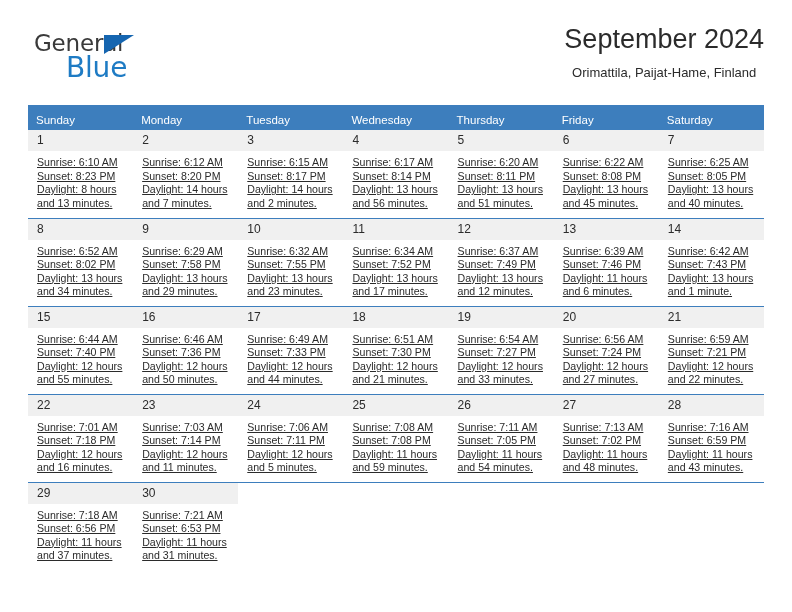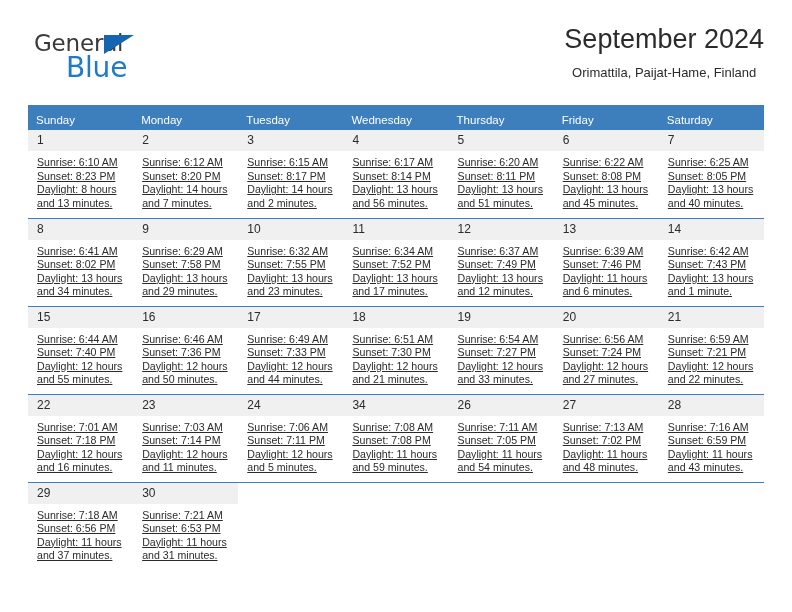--- a/index.html
+++ b/index.html
@@ -231,21 +231,21 @@
               <div>Sunrise: 6:25 AM</div>
               <div>Sunset: 8:05 PM</div>
               <div class="daylight-line">Daylight: 13 hours and 40 minutes.</div>
             </div>
           </td>
         </tr>
         <tr class="week">
           <td>
             <div class="daynum">8</div>
             <div class="cellbody">
-              <div>Sunrise: 6:41 AM</div>
+              <div>Sunrise: 6:52 AM</div>
               <div>Sunset: 8:02 PM</div>
               <div class="daylight-line">Daylight: 13 hours and 34 minutes.</div>
             </div>
           </td>
           <td>
             <div class="daynum">9</div>
             <div class="cellbody">
               <div>Sunrise: 6:29 AM</div>
               <div>Sunset: 7:58 PM</div>
               <div class="daylight-line">Daylight: 13 hours and 29 minutes.</div>
@@ -369,21 +369,21 @@
           </td>
           <td>
             <div class="daynum">24</div>
             <div class="cellbody">
               <div>Sunrise: 7:06 AM</div>
               <div>Sunset: 7:11 PM</div>
               <div class="daylight-line">Daylight: 12 hours and 5 minutes.</div>
             </div>
           </td>
           <td>
-            <div class="daynum">34</div>
+            <div class="daynum">25</div>
             <div class="cellbody">
               <div>Sunrise: 7:08 AM</div>
               <div>Sunset: 7:08 PM</div>
               <div class="daylight-line">Daylight: 11 hours and 59 minutes.</div>
             </div>
           </td>
           <td>
             <div class="daynum">26</div>
             <div class="cellbody">
               <div>Sunrise: 7:11 AM</div>

